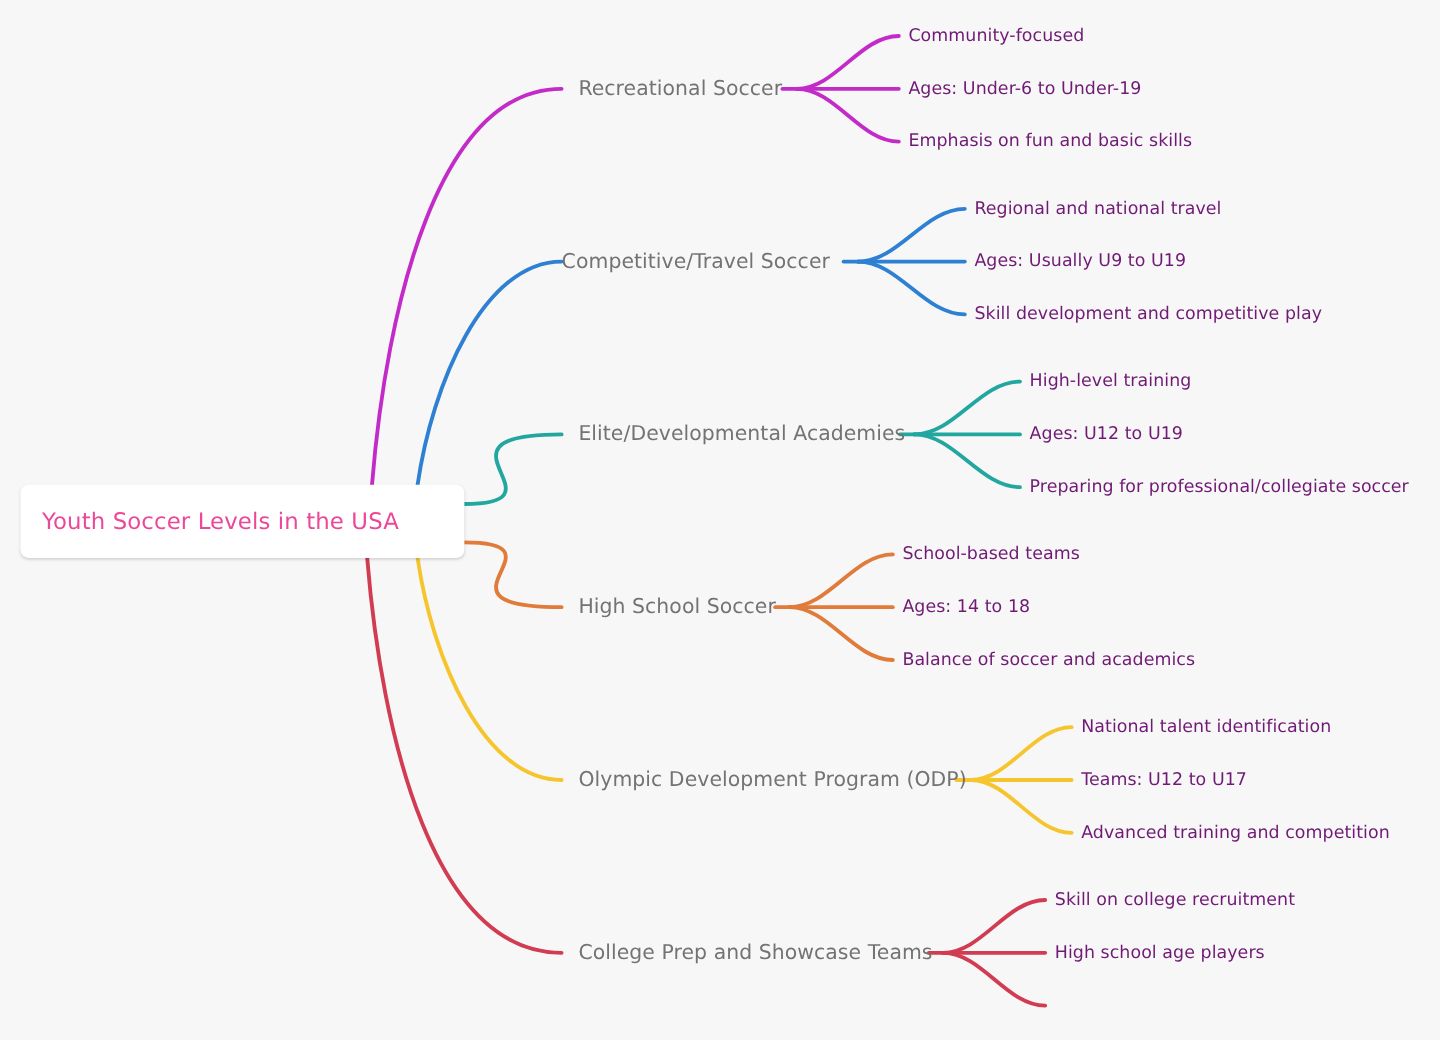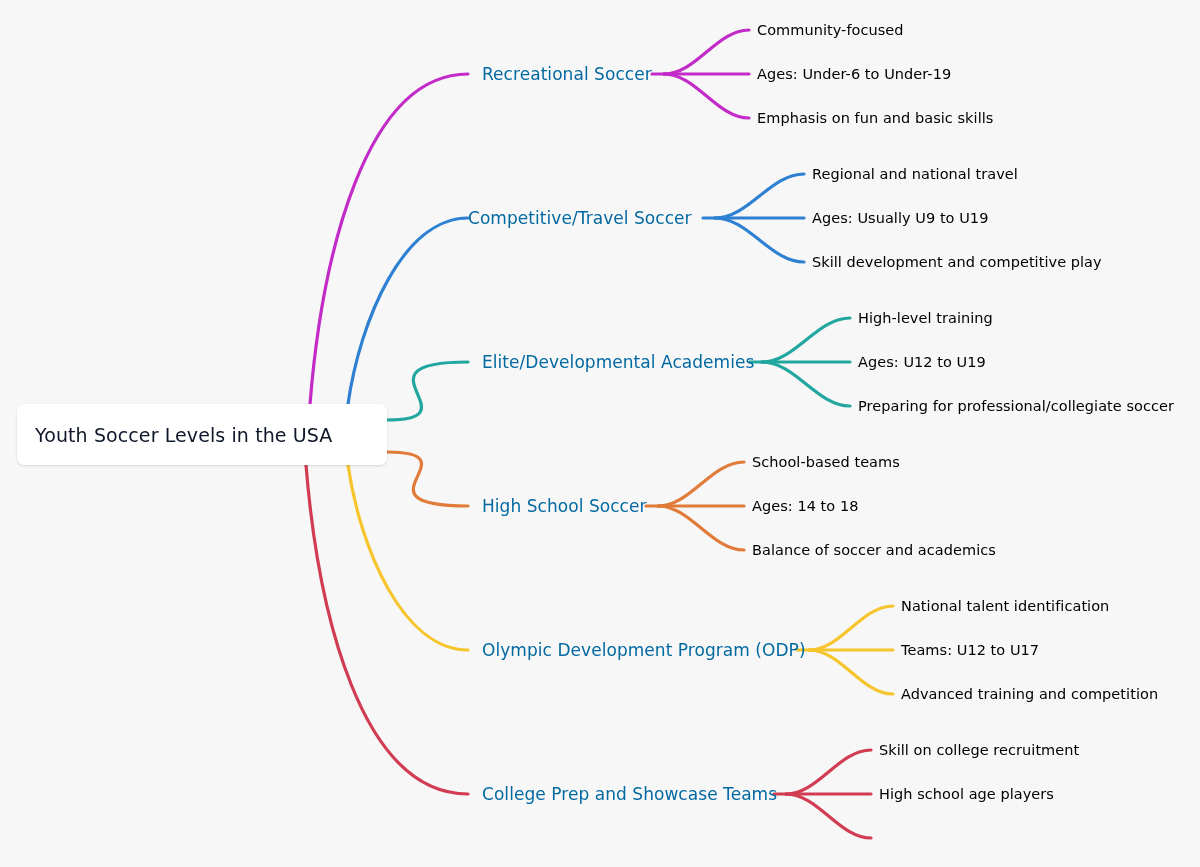--- a/index.html
+++ b/index.html
@@ -44,38 +44,38 @@
     border-radius: 7px;
     box-shadow: 0 1px 3px rgba(0,0,0,0.10), 0 1px 1px rgba(0,0,0,0.04);
     display: flex;
     align-items: center;
     box-sizing: border-box;
     padding-left: 18px;
   }
   .root-label {
     font-family: "DejaVu Sans", sans-serif;
     font-size: 19px;
-    color: #0f172a;
+    color: #ec4899;
     letter-spacing: 0.1px;
     white-space: nowrap;
   }
   .branch-label {
     position: absolute;
     font-family: "DejaVu Sans", sans-serif;
     font-size: 17px;
-    color: #0369a1;
+    color: #737373;
     white-space: nowrap;
     transform: translateY(-50%);
     letter-spacing: 0.05px;
   }
   .leaf-label {
     position: absolute;
     font-family: "DejaVu Sans", sans-serif;
     font-size: 14.5px;
-    color: #000000;
+    color: #701a75;
     white-space: nowrap;
     transform: translateY(-50%);
     letter-spacing: 0.05px;
   }
 </style>
 </head>
 <body>
 
 <div id="mindmap-root">
 

